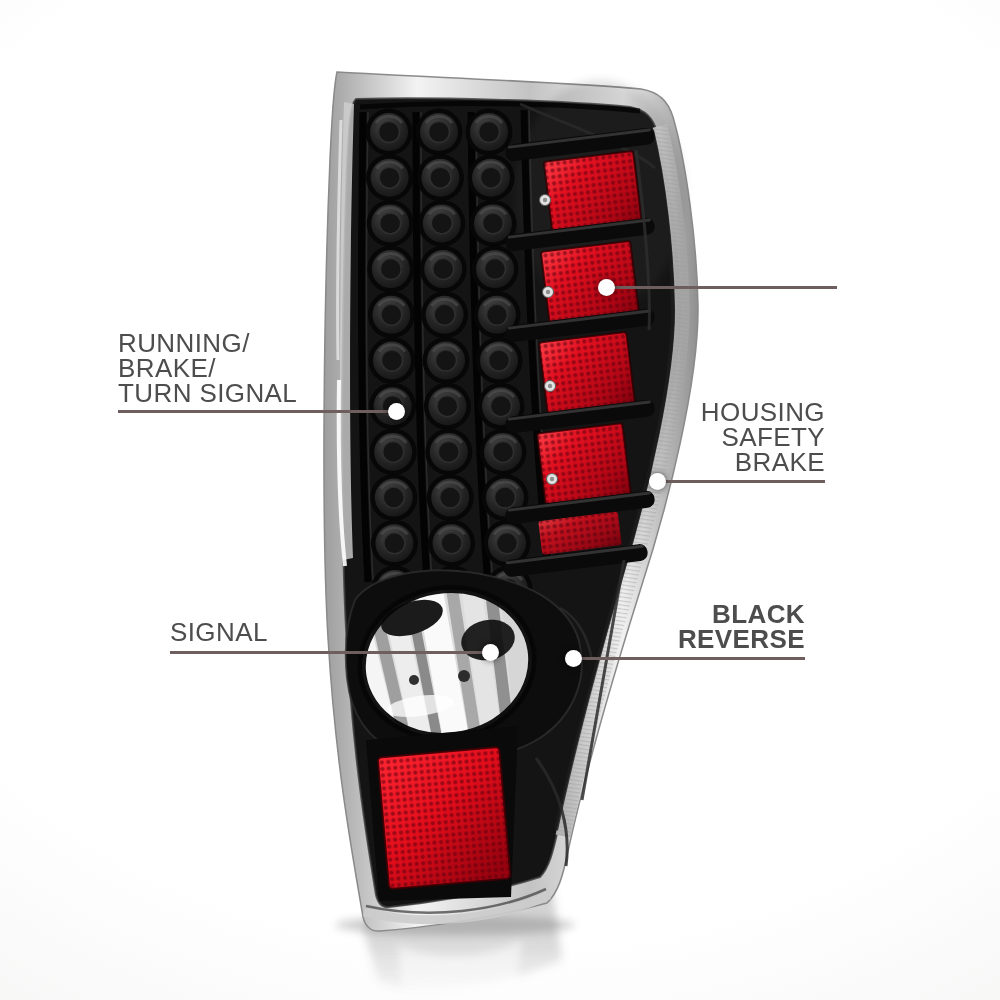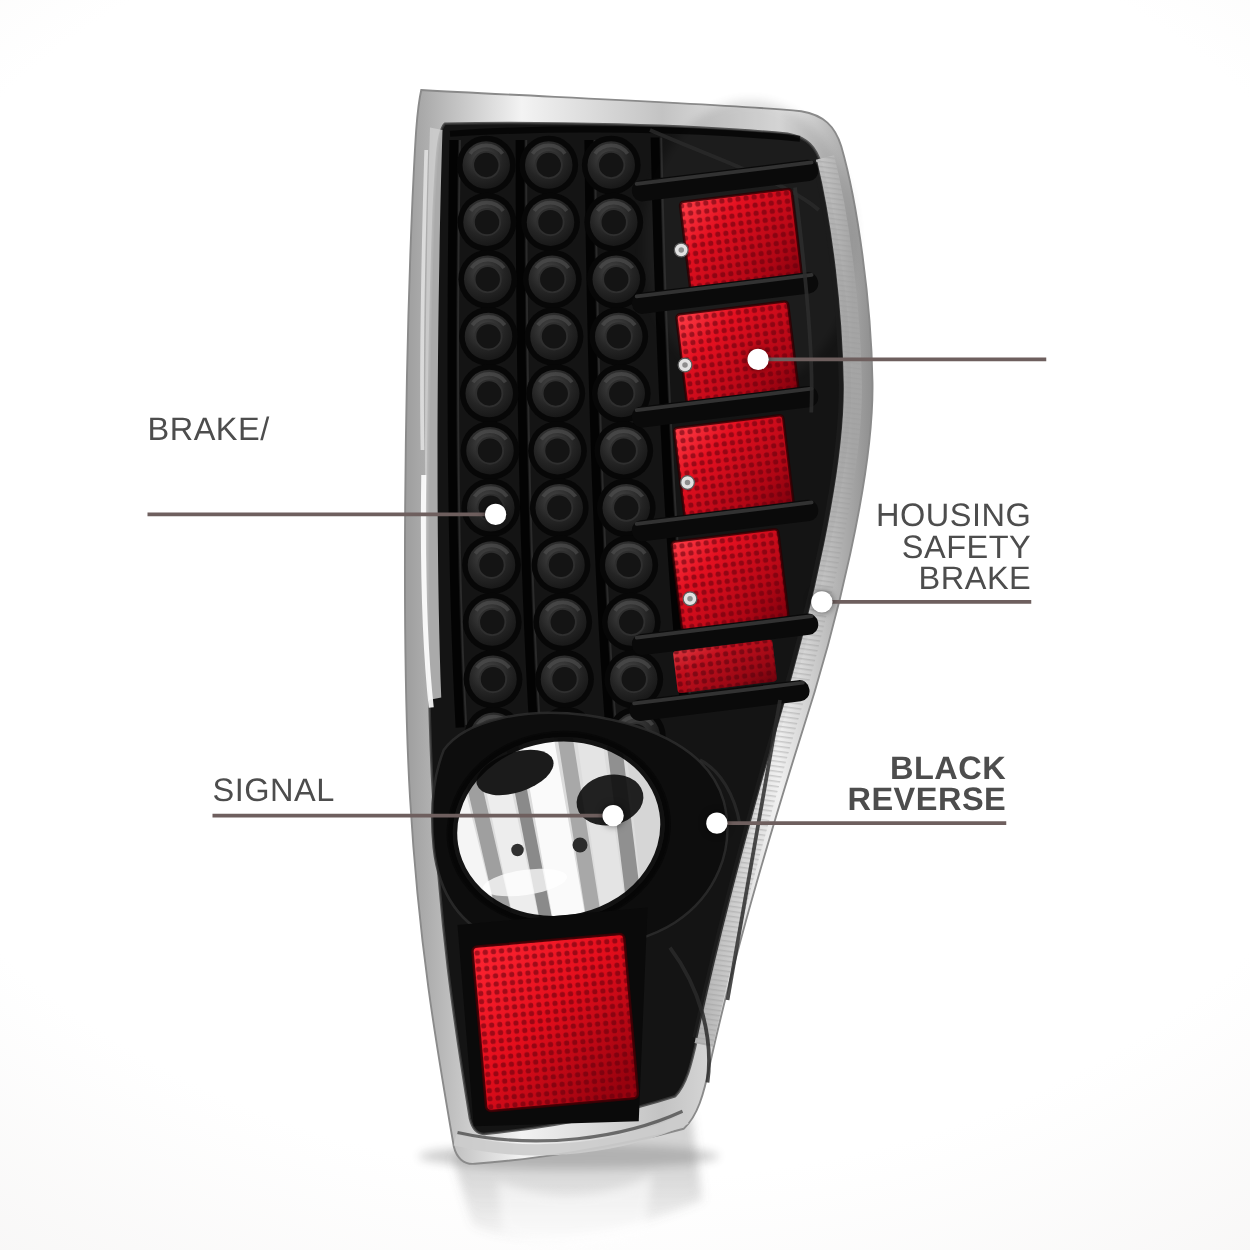--- a/index.html
+++ b/index.html
@@ -292,21 +292,23 @@
 
   <div>
     <div class="callout-label align-right" style="right:163px;top:229px;">
     </div>
     <div class="leader" style="left:606px;top:285.5px;width:231px;"></div>
     <div class="dot" style="left:597.5px;top:278.5px;"></div>
   </div>
 
   <div>
     <div class="callout-label" style="left:118px;top:331px;">
+      <span>RUNNING/</span>
       <span>BRAKE/</span>
+      <span>TURN SIGNAL</span>
     </div>
     <div class="leader" style="left:118px;top:409.5px;width:278px;"></div>
     <div class="dot" style="left:387.5px;top:402.5px;"></div>
   </div>
 
   <div>
     <div class="callout-label align-right" style="right:175px;top:400px;">
       <span>HOUSING</span>
       <span>SAFETY</span>
       <span>BRAKE</span>

